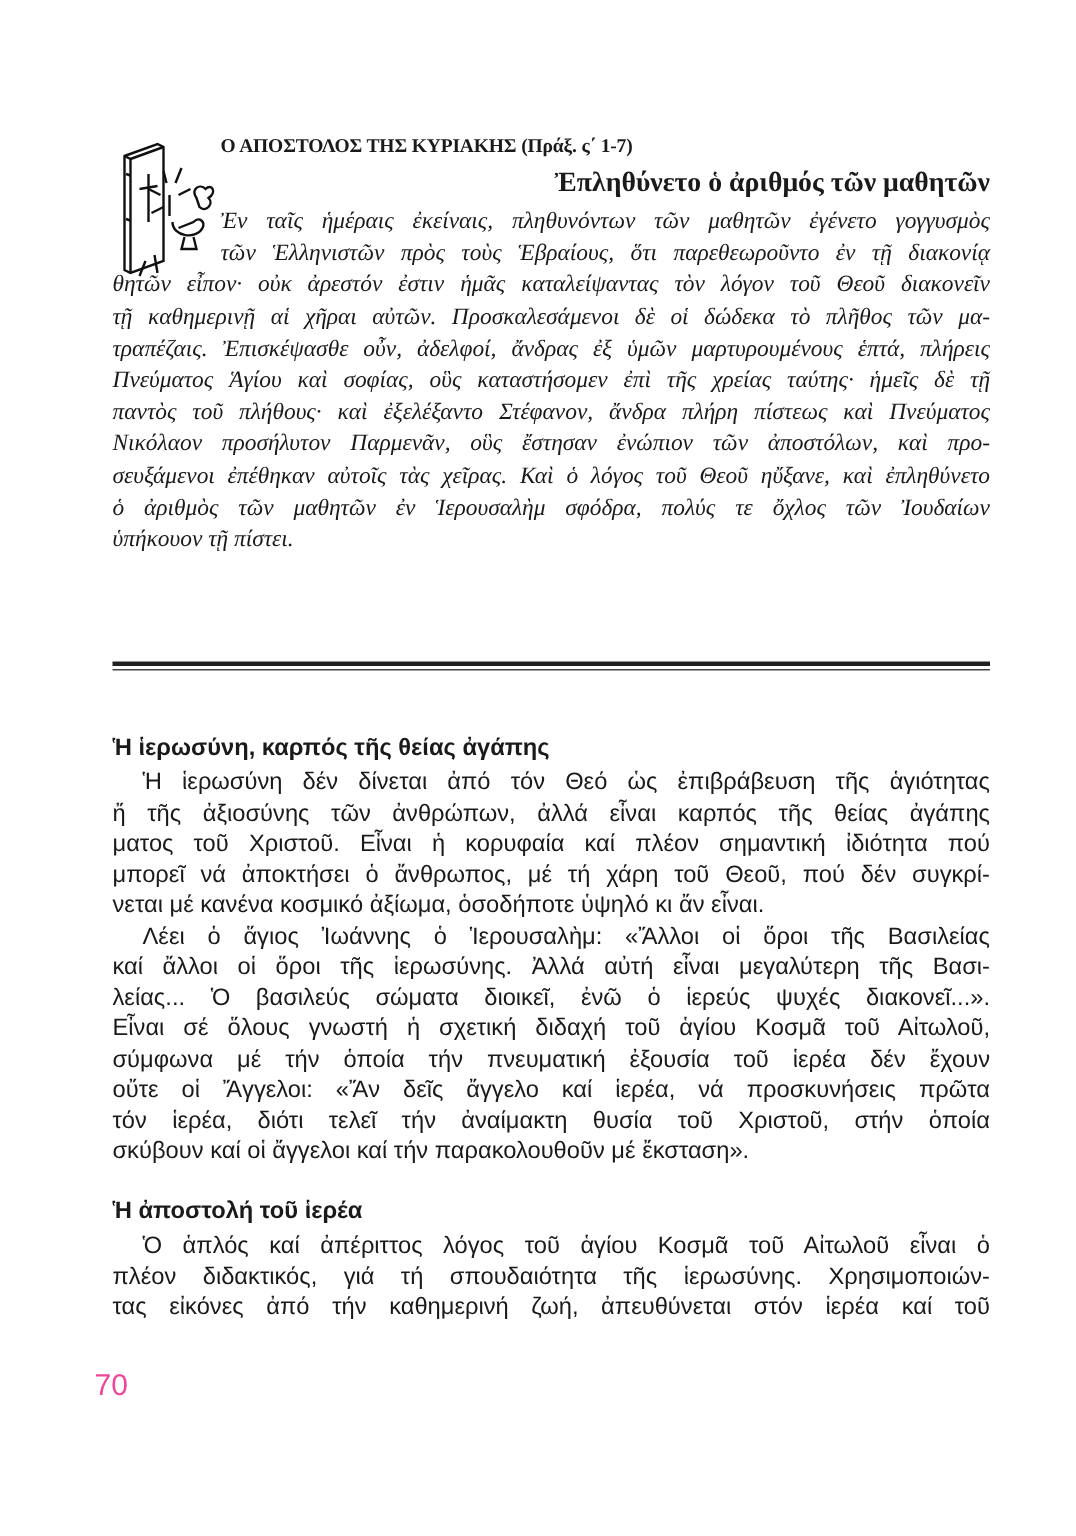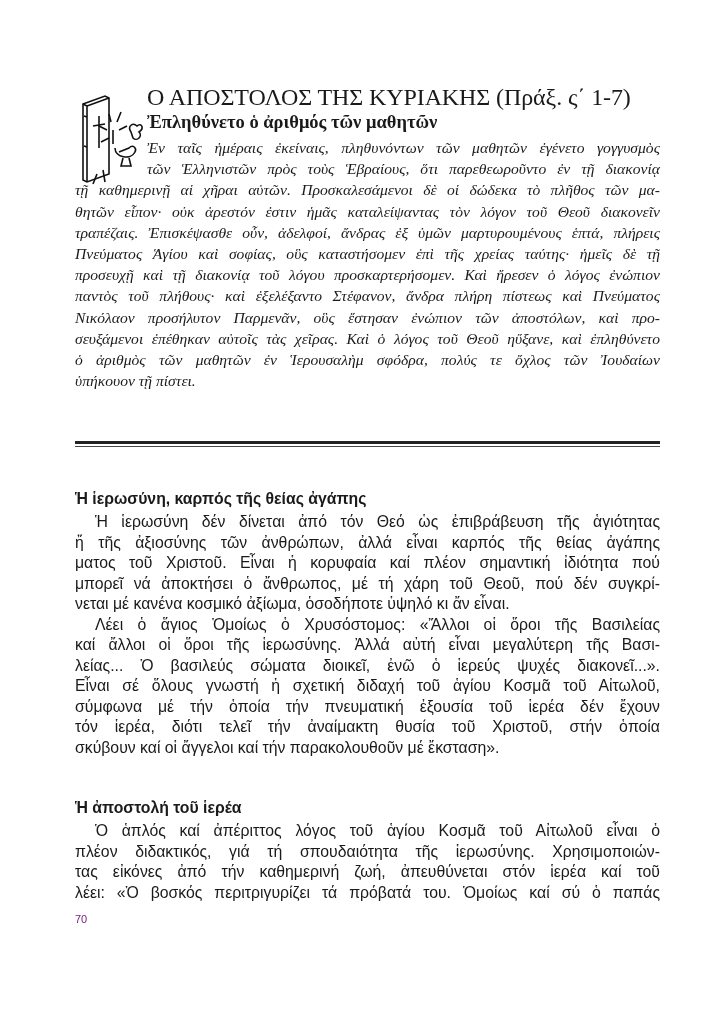--- a/index.html
+++ b/index.html
@@ -6,24 +6,24 @@
     body {
       width: 717px; height: 1024px; position: relative; overflow: hidden;
       color: #1a1a1a;
     }
     .page { position: absolute; left: 0; top: 0; width: 717px; height: 1024px; }
 
     
     .reading { position: absolute; left: 75px; top: 86px; width: 585px; font-family: "Liberation Serif", "DejaVu Serif", serif; }
     .reading-icon { position: absolute; left: 0; top: 0; width: 75px; height: 100px; }
     .reading-title {
-      margin: 0 0 0 72px; font-weight: normal; font-size: 24px; line-height: 22px; letter-spacing: -0.1px;
+      margin: 0 0 0 72px; font-weight: bold; font-size: 13px; line-height: 22px; letter-spacing: -0.1px;
     }
     .reading-subtitle {
-      margin: 3px 0 0 72px; font-weight: bold; font-size: 18.5px; line-height: 22px;
+      margin: 3px 0 0 72px; font-weight: bold; font-size: 18.5px; line-height: 22px; text-align: right;
     }
     .reading-text {
       margin: 4px 0 0 0; font-style: italic; font-size: 15.6px; line-height: 21.2px;
       text-align: justify; text-indent: 0;
     }
     .reading-text .line { display: block; text-align-last: justify; white-space: nowrap; }
     .reading-text .line.indent { padding-left: 72px; }
     .reading-text .line.last { text-align-last: left; }
 
     .separator { position: absolute; left: 75px; top: 441px; width: 585px; }
@@ -32,22 +32,22 @@
 
     
     .body-section { position: absolute; left: 75px; width: 585px; font-family: "Liberation Sans", "DejaVu Sans", sans-serif; }
     .section-heading { margin: 0; font-weight: bold; font-size: 15.8px; line-height: 20px; }
     .para { margin: 0; font-size: 15.8px; line-height: 20.5px; }
     .para .line { display: block; white-space: nowrap; text-align: justify; text-align-last: justify; }
     .para .line.first { padding-left: 20px; }
     .para .line.last { text-align-last: left; }
 
     .page-number {
-      position: absolute; left: 75px; top: 913px;
-      font-family: "Liberation Sans", "DejaVu Sans", sans-serif; font-size: 11px; color: #701a75;
+      position: absolute; left: 63px; top: 913px;
+      font-family: "Liberation Sans", "DejaVu Sans", sans-serif; font-size: 20px; color: #ec4899;
     }
   </style>
 </head>
 <body>
 
 <div class="page">
 
   <div class="reading">
     <svg class="reading-icon" viewBox="0 0 75 100">
       <g fill="none" stroke="#111" stroke-width="1.6">
@@ -61,25 +61,24 @@
         <path d="M38 44 L38 58 M36 36 L34 28 M42 36 L46 26 M32 44 L24 40 M44 44 L52 40 M34 52 L26 56"></path>
         <path d="M56 46 C52 40 58 36 62 40 C66 36 70 42 64 46 C68 50 62 56 58 52 Z"></path>
         <path d="M22 88 L18 98 M28 84 L30 96"></path>
       </g>
     </svg>
     <h1 class="reading-title">Ο ΑΠΟΣΤΟΛΟΣ ΤΗΣ ΚΥΡΙΑΚΗΣ (Πράξ. ς΄ 1-7)</h1>
     <h2 class="reading-subtitle">Ἐπληθύνετο ὁ ἀριθμός τῶν μαθητῶν</h2>
     <div class="reading-text">
       <span class="line indent">Ἐν ταῖς ἡμέραις ἐκείναις, πληθυνόντων τῶν μαθητῶν ἐγένετο γογγυσμὸς</span>
       <span class="line indent">τῶν Ἑλληνιστῶν πρὸς τοὺς Ἑβραίους, ὅτι παρεθεωροῦντο ἐν τῇ διακονίᾳ</span>
+      <span class="line">θητῶν εἶπον· οὐκ ἀρεστόν ἐστιν ἡμᾶς καταλείψαντας τὸν λόγον τοῦ Θεοῦ διακονεῖν</span>
       <span class="line">τῇ καθημερινῇ αἱ χῆραι αὐτῶν. Προσκαλεσάμενοι δὲ οἱ δώδεκα τὸ πλῆθος τῶν μα-</span>
-      <span class="line">θητῶν εἶπον· οὐκ ἀρεστόν ἐστιν ἡμᾶς καταλείψαντας τὸν λόγον τοῦ Θεοῦ διακονεῖν</span>
       <span class="line">τραπέζαις. Ἐπισκέψασθε οὖν, ἀδελφοί, ἄνδρας ἐξ ὑμῶν μαρτυρουμένους ἑπτά, πλήρεις</span>
       <span class="line">Πνεύματος Ἁγίου καὶ σοφίας, οὓς καταστήσομεν ἐπὶ τῆς χρείας ταύτης· ἡμεῖς δὲ τῇ</span>
-      <span class="line">προσευχῇ καὶ τῇ διακονίᾳ τοῦ λόγου προσκαρτερήσομεν. Καὶ ἤρεσεν ὁ λόγος ἐνώπιον</span>
       <span class="line">παντὸς τοῦ πλήθους· καὶ ἐξελέξαντο Στέφανον, ἄνδρα πλήρη πίστεως καὶ Πνεύματος</span>
       <span class="line">Νικόλαον προσήλυτον Παρμενᾶν, οὓς ἔστησαν ἐνώπιον τῶν ἀποστόλων, καὶ προ-</span>
       <span class="line">σευξάμενοι ἐπέθηκαν αὐτοῖς τὰς χεῖρας. Καὶ ὁ λόγος τοῦ Θεοῦ ηὔξανε, καὶ ἐπληθύνετο</span>
       <span class="line">ὁ ἀριθμὸς τῶν μαθητῶν ἐν Ἱερουσαλὴμ σφόδρα, πολύς τε ὄχλος τῶν Ἰουδαίων</span>
       <span class="line last">ὑπήκουον τῇ πίστει.</span>
     </div>
   </div>
 
   <div class="separator">
     <div class="thick"></div>
@@ -89,34 +88,34 @@
   <div class="body-section" style="top:489px;">
     <h3 class="section-heading">Ἡ ἱερωσύνη, καρπός τῆς θείας ἀγάπης</h3>
     <p class="para" style="margin-top:3px;">
       <span class="line first">Ἡ ἱερωσύνη δέν δίνεται ἀπό τόν Θεό ὡς ἐπιβράβευση τῆς ἁγιότητας</span>
       <span class="line">ἤ τῆς ἀξιοσύνης τῶν ἀνθρώπων, ἀλλά εἶναι καρπός τῆς θείας ἀγάπης</span>
       <span class="line">ματος τοῦ Χριστοῦ. Εἶναι ἡ κορυφαία καί πλέον σημαντική ἰδιότητα πού</span>
       <span class="line">μπορεῖ νά ἀποκτήσει ὁ ἄνθρωπος, μέ τή χάρη τοῦ Θεοῦ, πού δέν συγκρί-</span>
       <span class="line last">νεται μέ κανένα κοσμικό ἀξίωμα, ὁσοδήποτε ὑψηλό κι ἄν εἶναι.</span>
     </p>
     <p class="para">
-      <span class="line first">Λέει ὁ ἅγιος Ὁμοίως ὁ Χρυσόστομος: «Ἄλλοι οἱ ὅροι τῆς Βασιλείας</span>
+      <span class="line first">Λέει ὁ ἅγιος Ἰωάννης ὁ Ἱερουσαλὴμ: «Ἄλλοι οἱ ὅροι τῆς Βασιλείας</span>
       <span class="line">καί ἄλλοι οἱ ὅροι τῆς ἱερωσύνης. Ἀλλά αὐτή εἶναι μεγαλύτερη τῆς Βασι-</span>
       <span class="line">λείας... Ὁ βασιλεύς σώματα διοικεῖ, ἐνῶ ὁ ἱερεύς ψυχές διακονεῖ...».</span>
       <span class="line">Εἶναι σέ ὅλους γνωστή ἡ σχετική διδαχή τοῦ ἁγίου Κοσμᾶ τοῦ Αἰτωλοῦ,</span>
       <span class="line">σύμφωνα μέ τήν ὁποία τήν πνευματική ἐξουσία τοῦ ἱερέα δέν ἔχουν</span>
+      <span class="line">οὔτε οἱ Ἄγγελοι: «Ἄν δεῖς ἄγγελο καί ἱερέα, νά προσκυνήσεις πρῶτα</span>
       <span class="line">τόν ἱερέα, διότι τελεῖ τήν ἀναίμακτη θυσία τοῦ Χριστοῦ, στήν ὁποία</span>
       <span class="line last">σκύβουν καί οἱ ἄγγελοι καί τήν παρακολουθοῦν μέ ἔκσταση».</span>
     </p>
   </div>
 
   <div class="body-section" style="top:798px;">
     <h3 class="section-heading">Ἡ ἀποστολή τοῦ ἱερέα</h3>
     <p class="para" style="margin-top:3px;">
       <span class="line first">Ὁ ἁπλός καί ἀπέριττος λόγος τοῦ ἁγίου Κοσμᾶ τοῦ Αἰτωλοῦ εἶναι ὁ</span>
       <span class="line">πλέον διδακτικός, γιά τή σπουδαιότητα τῆς ἱερωσύνης. Χρησιμοποιών-</span>
       <span class="line">τας εἰκόνες ἀπό τήν καθημερινή ζωή, ἀπευθύνεται στόν ἱερέα καί τοῦ</span>
-      <span class="line">λέει: «Ὁ βοσκός περιτριγυρίζει τά πρόβατά του. Ὁμοίως καί σύ ὁ παπάς</span>
     </p>
   </div>
 
   <div class="page-number">70</div>
 </div>
 
 </body></html>

